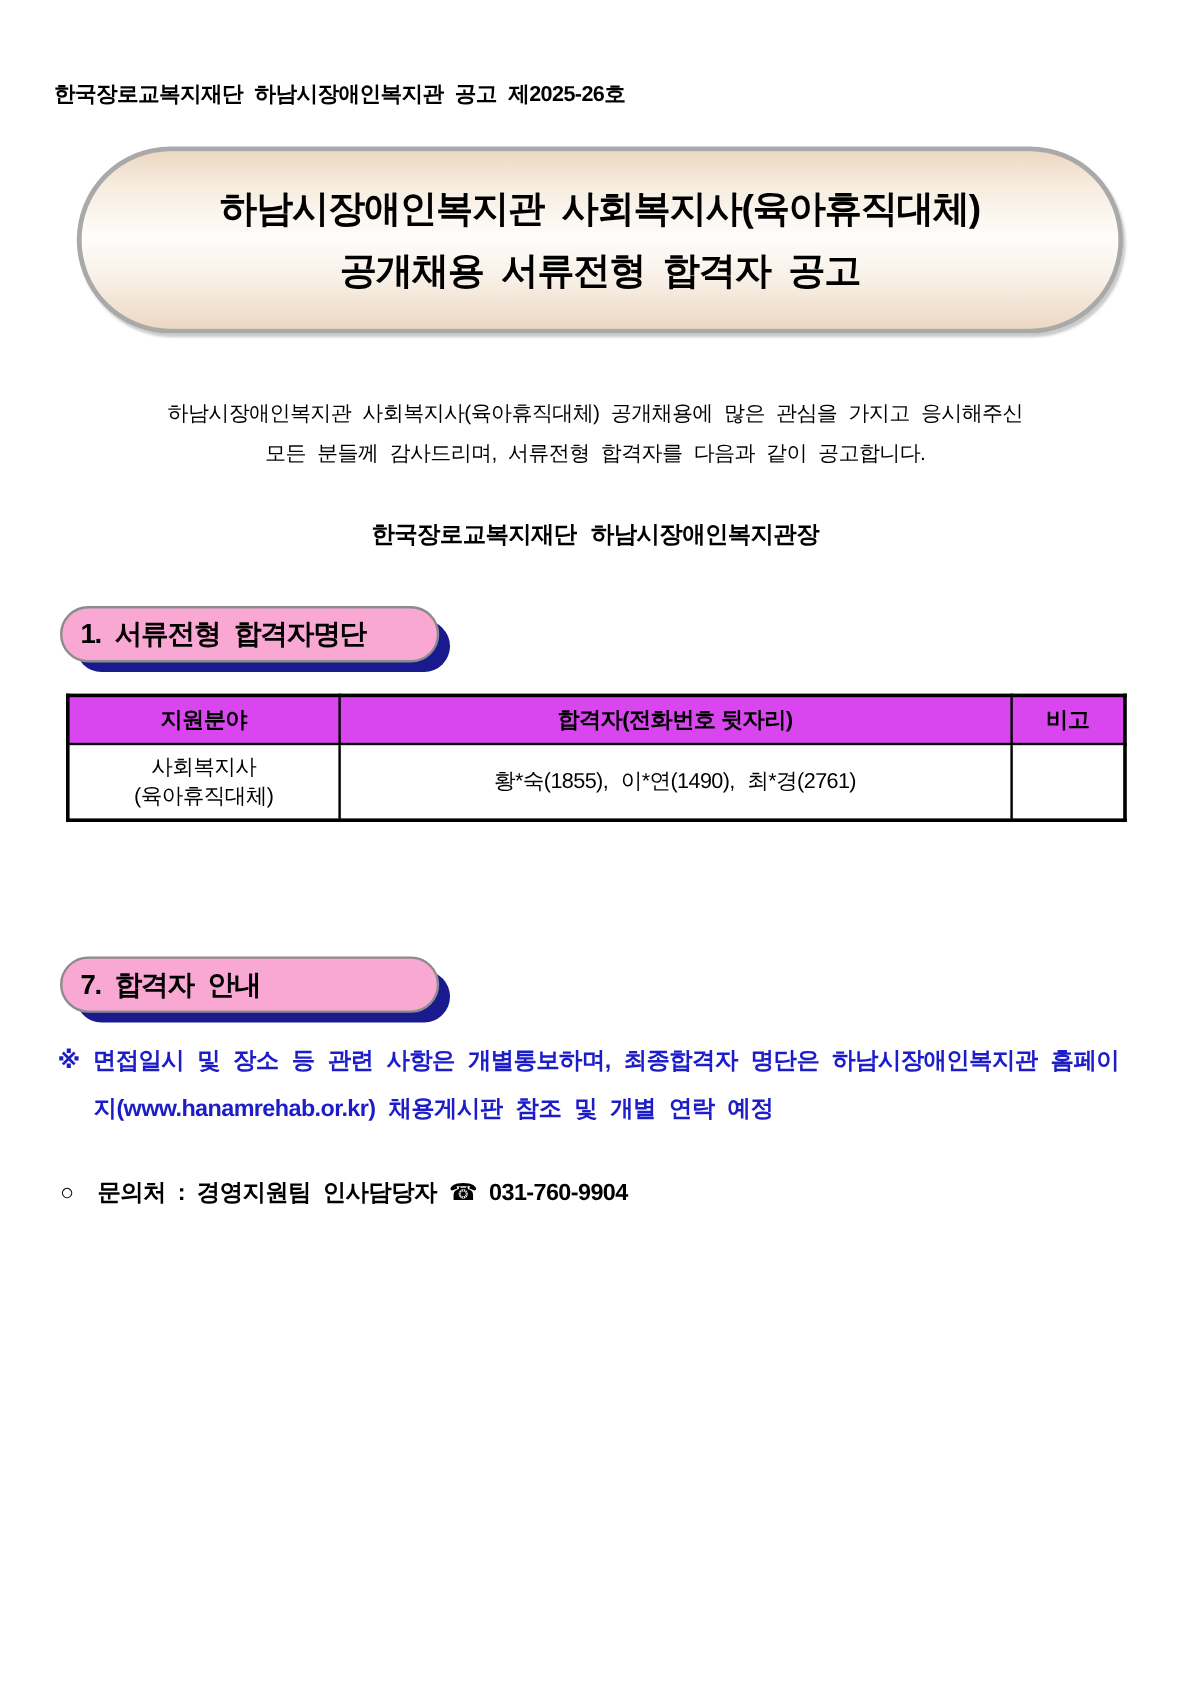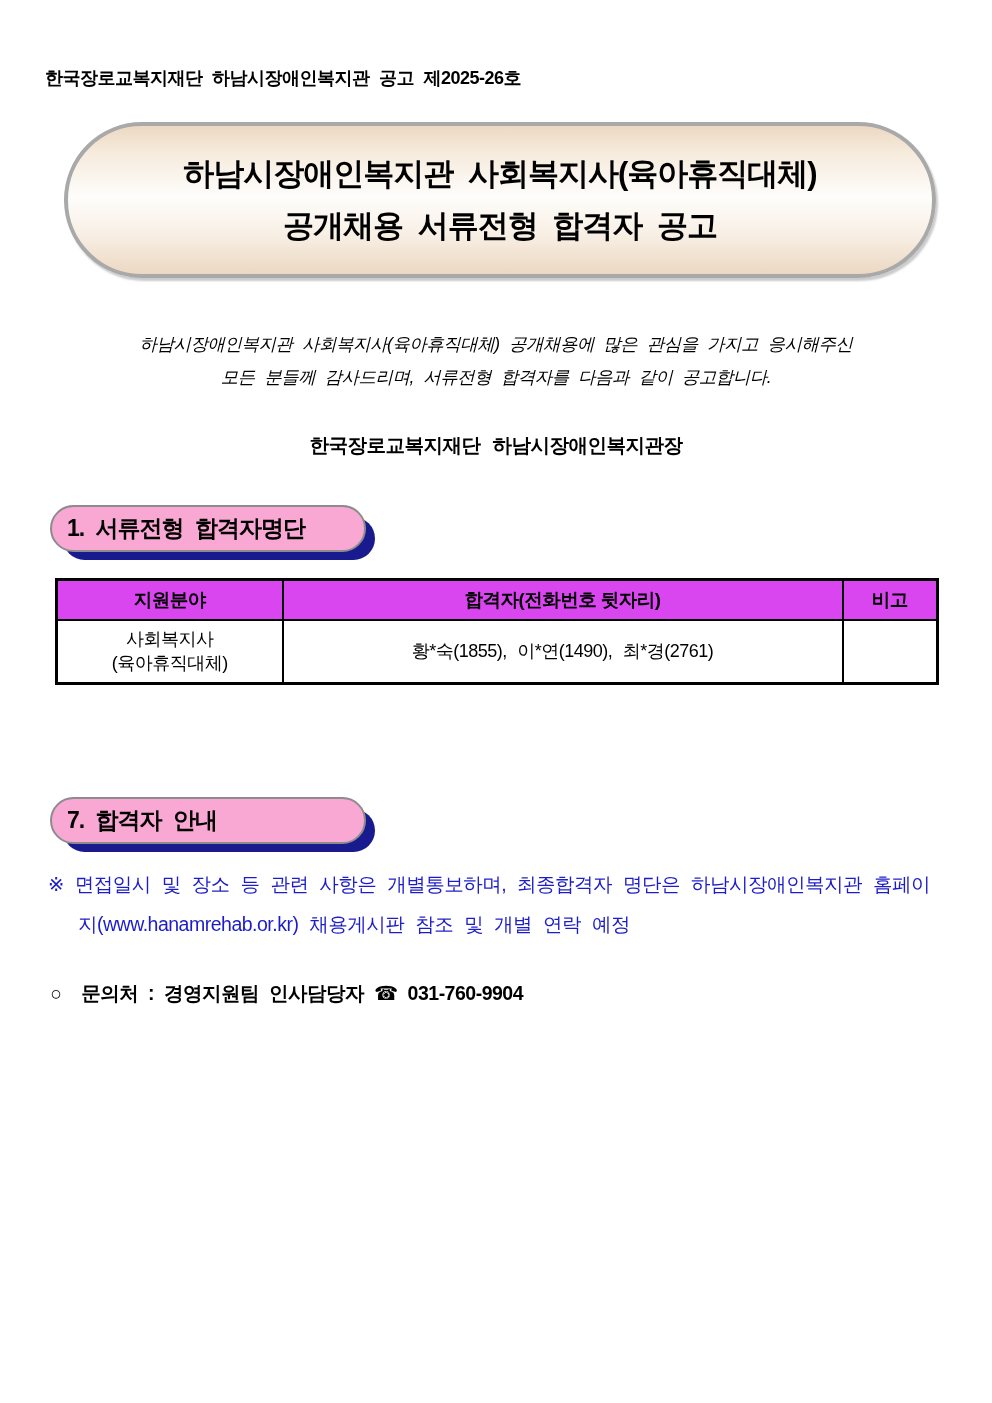--- a/index.html
+++ b/index.html
@@ -52,21 +52,20 @@
   }
 
   
   .intro {
     margin-top: 50px;
     text-align: center;
     font-size: 17.5px;
     line-height: 33px;
     letter-spacing: -0.5px;
     word-spacing: 5px;
-    font-style: italic;
   }
 
   .date-line {
     margin-top: 35px;
     text-align: center;
     font-size: 17.5px;
     word-spacing: 8px;
   }
 
   .signature-line {
@@ -133,21 +132,21 @@
   .col-note     { width: 95px; }
   .cell-two-line div { line-height: 24px; }
   .passers-cell { word-spacing: 6px; }
 
   
   .blue-notes {
     margin: 20px 50px 0 48px;
     color: #1c1cc8;
     font-size: 19.5px;
     line-height: 40px;
-    font-weight: 400;
+    font-weight: 700;
     letter-spacing: -0.5px;
     word-spacing: 6px;
     padding-left: 30px;
     text-indent: -30px;
   }
 
   
   .contact-line {
     margin: 36px 0 0 50px;
     font-size: 19.5px;

